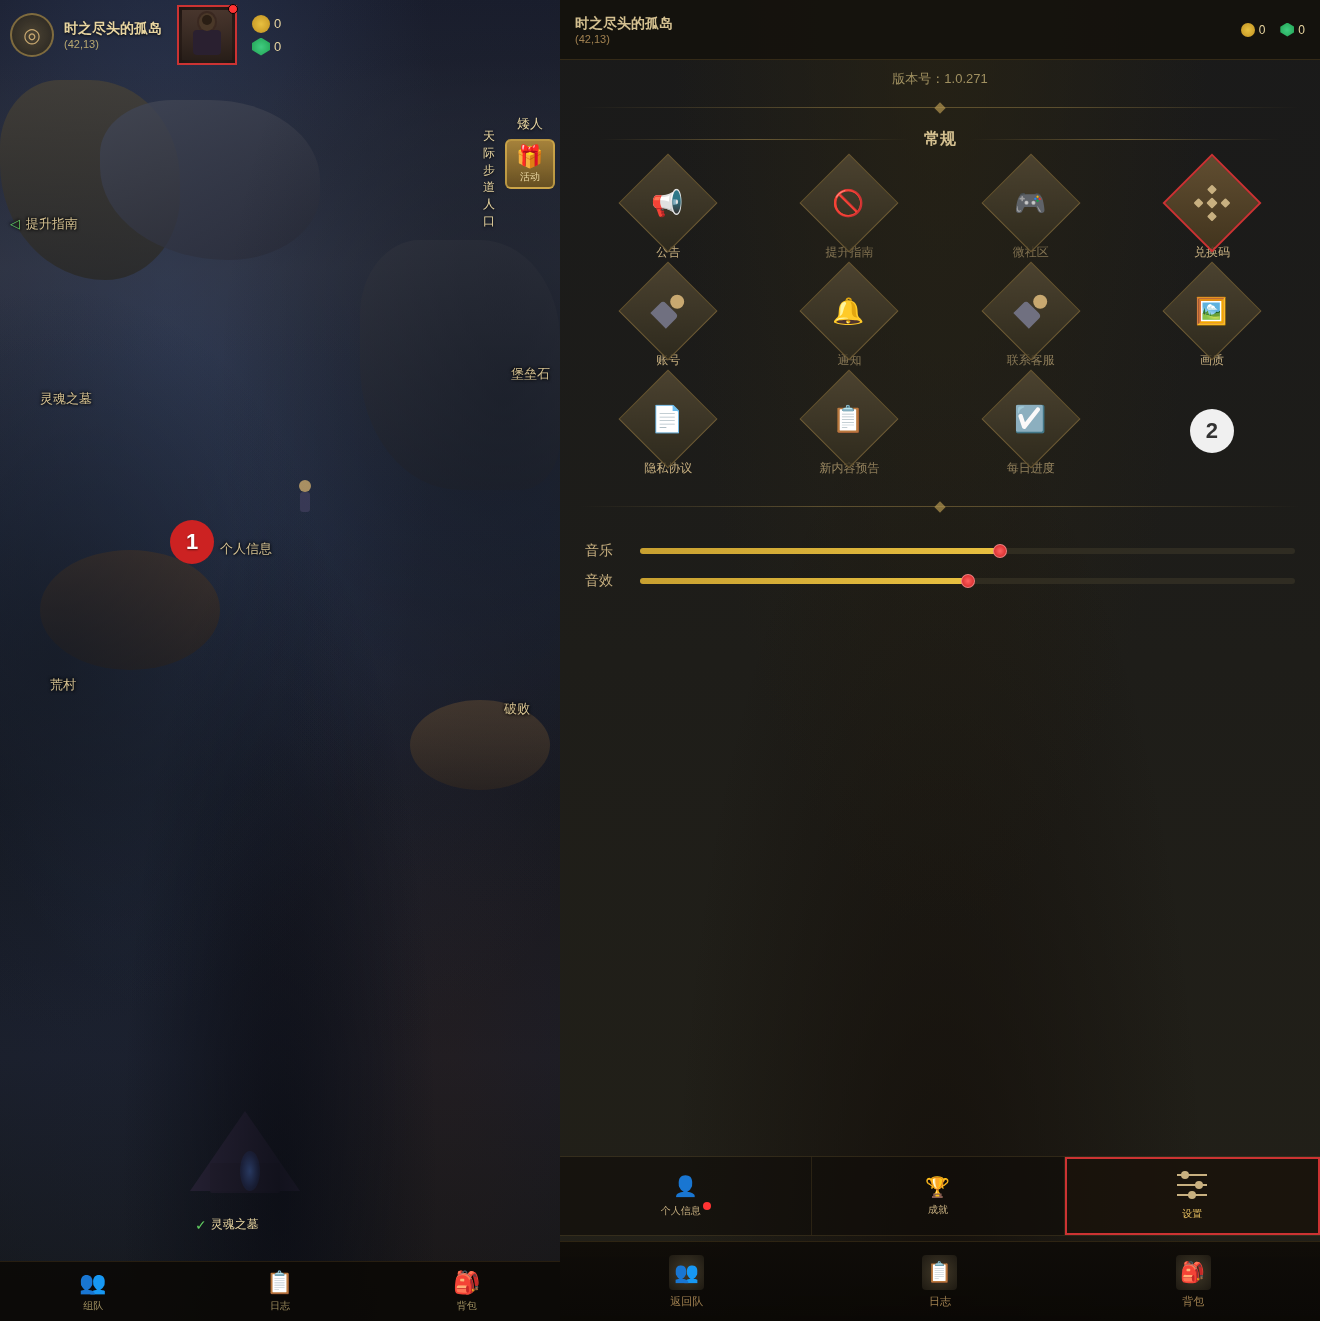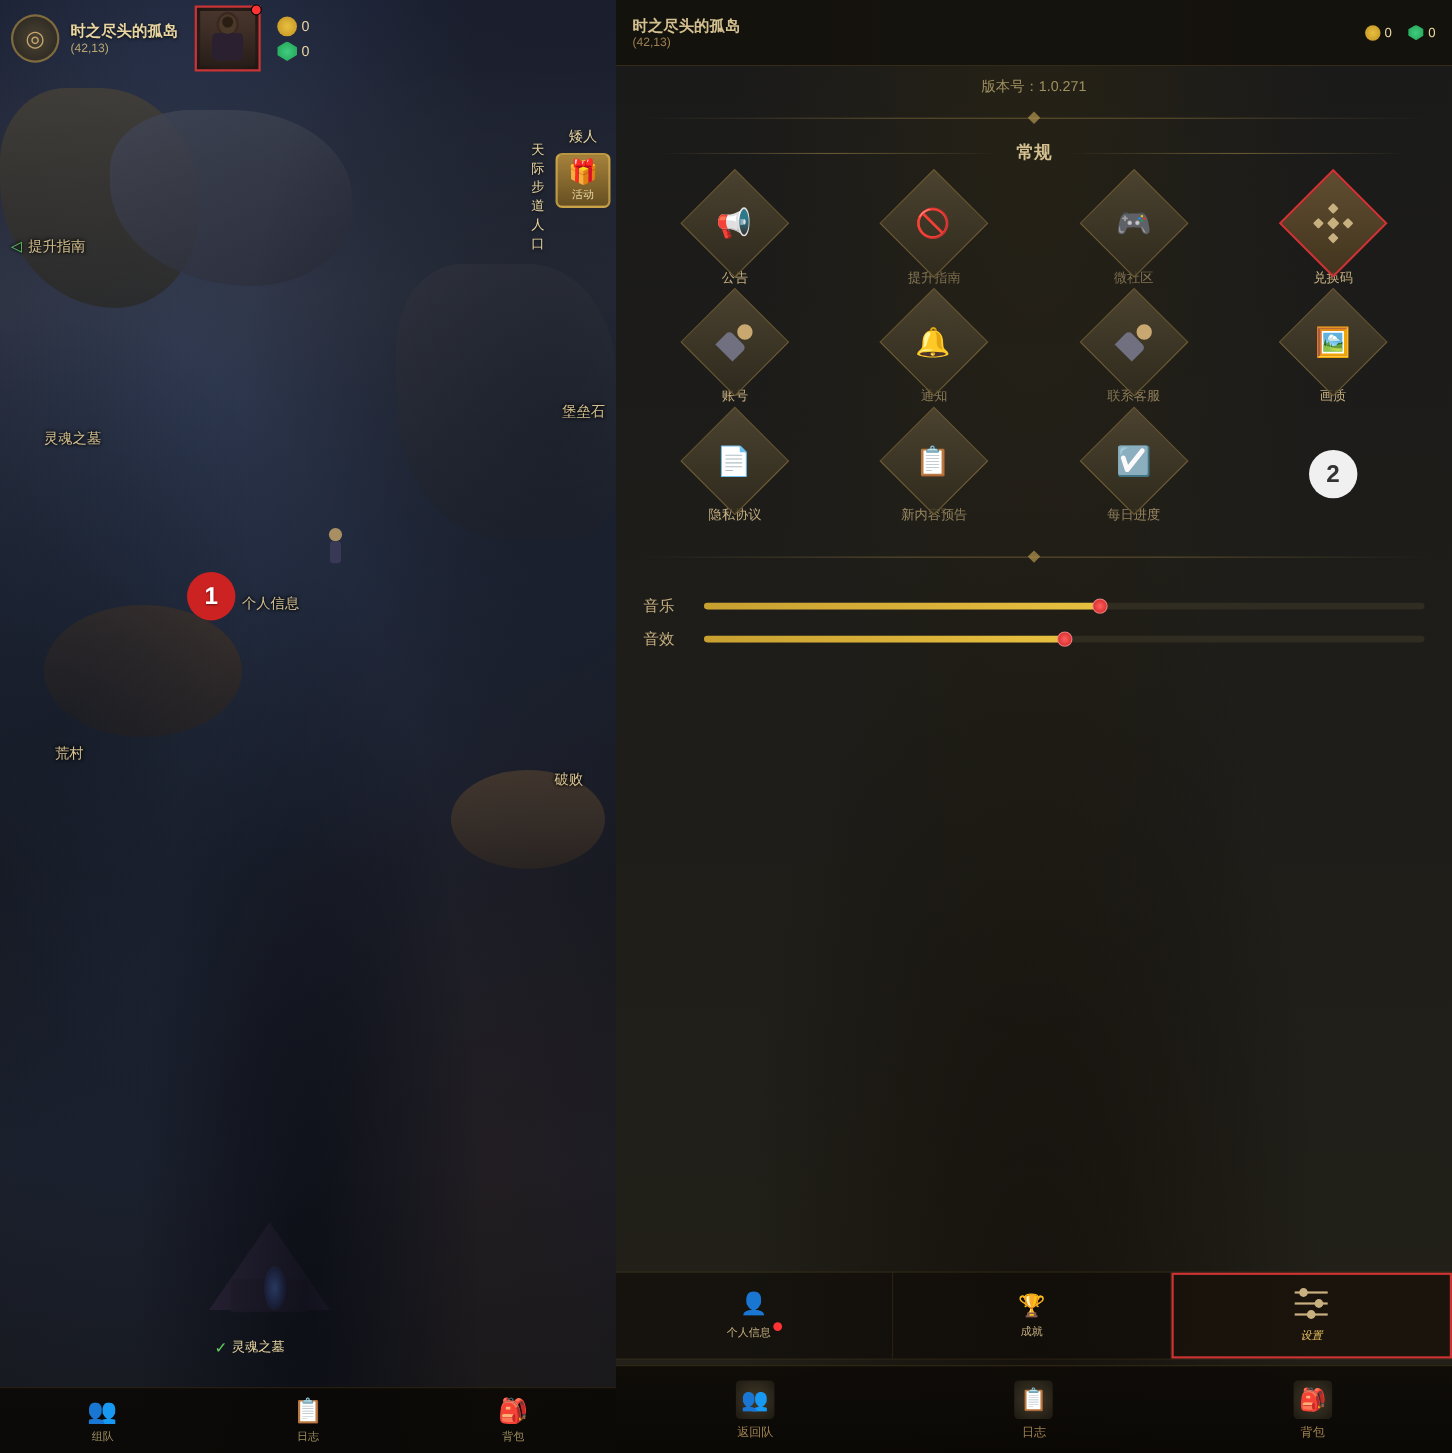--- a/index.html
+++ b/index.html
@@ -503,21 +503,20 @@
       background: rgba(15,12,8,0.6);
     }
 
     .action-btn:last-child {
       border-right: none;
     }
 
     .action-btn.highlighted {
       border: 2px solid #cc3333;
       background: rgba(25,18,10,0.8);
-      font-style: italic;
     }
 
     .action-btn-icon {
       font-size: 20px;
       color: #c8b080;
     }
 
     .action-btn-label {
       color: #c8b080;
       font-size: 10px;

